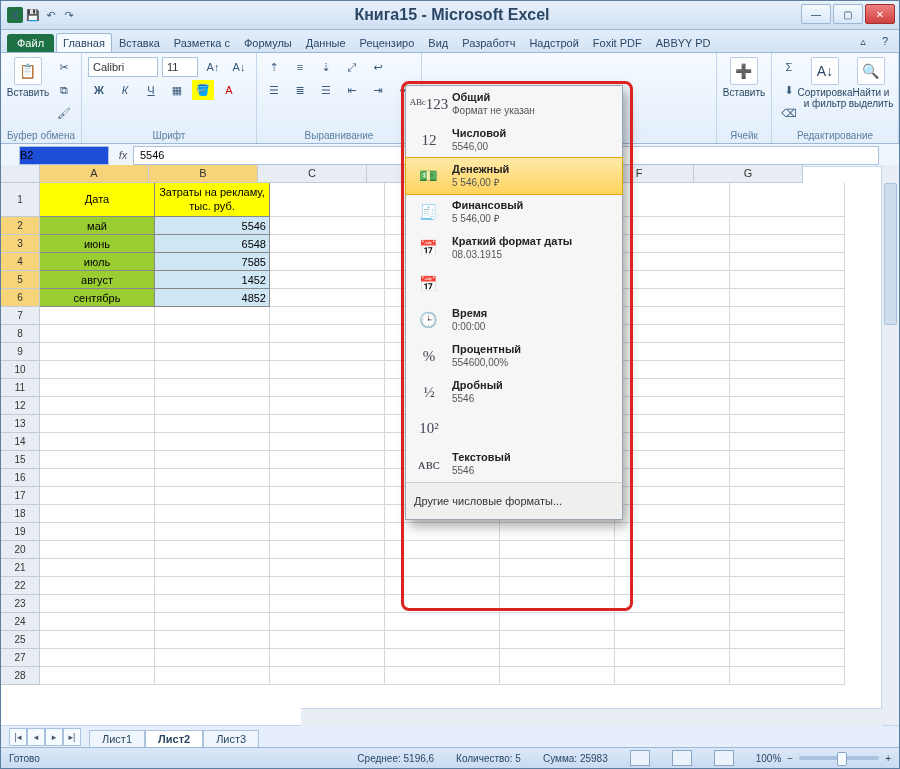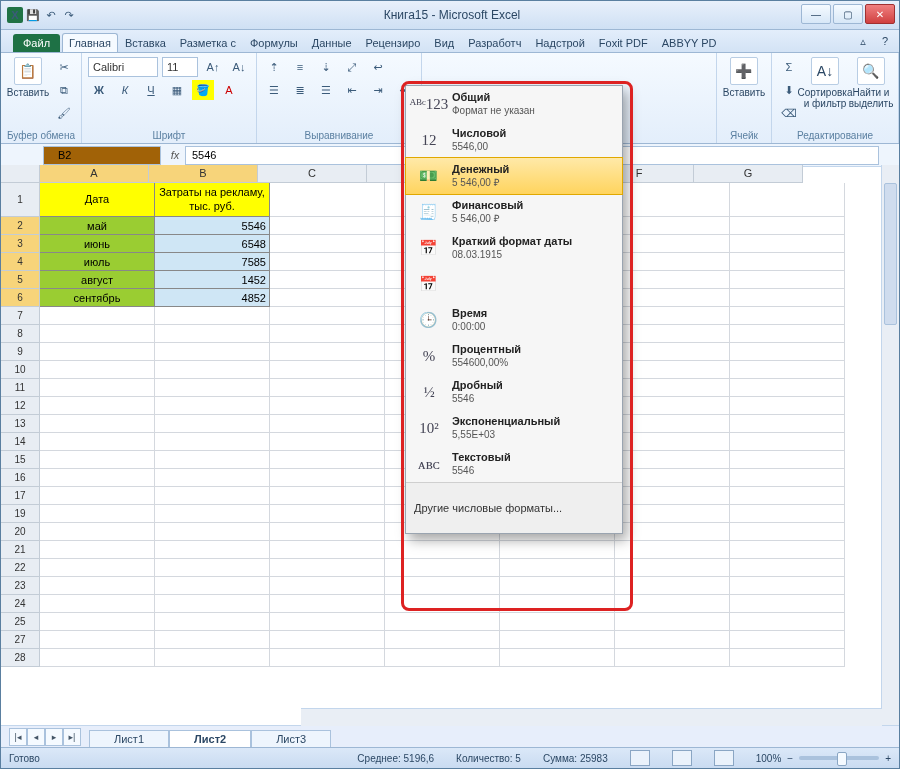--- a/index.html
+++ b/index.html
@@ -3,45 +3,45 @@
 <meta charset="utf-8">
 <style>
   html,body{margin:0;padding:0;font-family:"Segoe UI",Tahoma,sans-serif;font-size:11px;background:#fff;color:#000;}
   .win{width:900px;height:769px;border:1px solid #5a7fa0;box-sizing:border-box;position:relative;background:#fff;overflow:hidden;}
   
   .titlebar{height:28px;background:linear-gradient(#e8f0fb,#cfe0f4);display:flex;align-items:center;position:relative;border-bottom:1px solid #9db7d4;}
   .tb-left{display:flex;align-items:center;gap:2px;padding-left:6px;}
   .ico{width:16px;height:16px;display:inline-flex;align-items:center;justify-content:center;font-size:11px;}
   .excel-ico{background:#207245;color:#fff;font-weight:bold;border-radius:2px;}
   .qat .ico{color:#3b5b7a;}
-  .tb-title{position:absolute;left:4px;right:0;text-align:center;font-size:12px;color:#2b4764;pointer-events:none;}
+  .tb-title{position:absolute;left:4px;right:0;text-align:center;font-size:16px;color:#2b4764;pointer-events:none;font-weight:bold;}
   .tb-right{position:absolute;right:4px;top:3px;display:flex;gap:2px;}
   .winbtn{width:28px;height:18px;border:1px solid #9db7d4;background:linear-gradient(#f5faff,#d7e7f7);border-radius:2px;display:flex;align-items:center;justify-content:center;font-size:10px;color:#2b4764;}
   .winbtn.close{background:linear-gradient(#f08080,#d04040);color:#fff;border-color:#a03030;}
   
-  .tabs{height:22px;background:linear-gradient(#e3eefb,#d3e3f5);display:flex;align-items:flex-end;padding-left:12px;border-bottom:1px solid #9db7d4;position:relative;}
+  .tabs{height:22px;background:linear-gradient(#e3eefb,#d3e3f5);display:flex;align-items:flex-end;padding-left:6px;border-bottom:1px solid #9db7d4;position:relative;}
   .filetab{background:#1e7145;color:#fff;padding:3px 10px;border-radius:3px 3px 0 0;font-size:11px;margin-right:2px;}
   .rtab{padding:3px 6px;font-size:11px;color:#2b4764;border:1px solid transparent;border-bottom:none;cursor:default;}
   .rtab.active{background:#f5faff;border-color:#9db7d4;border-radius:3px 3px 0 0;}
   .tabs-right{position:absolute;right:6px;top:3px;display:flex;gap:6px;color:#2b4764;}
   
   .ribbon{height:90px;background:linear-gradient(#f5faff,#e3eefb);border-bottom:1px solid #9db7d4;display:flex;position:relative;}
   .rgroup{border-right:1px solid #c3d6ec;padding:4px 6px 2px 6px;display:flex;flex-direction:column;justify-content:space-between;}
   .rgroup .glabel{font-size:10px;color:#5a7fa0;text-align:center;margin-top:2px;}
   .gbody{display:flex;gap:4px;align-items:flex-start;flex:1;}
   .bigbtn{display:flex;flex-direction:column;align-items:center;width:42px;gap:2px;color:#2b4764;}
   .bigbtn .bicon{width:26px;height:26px;border:1px solid #b8cde4;background:#fff;border-radius:2px;display:flex;align-items:center;justify-content:center;font-size:14px;}
   .bigbtn .blabel{font-size:10px;text-align:center;line-height:1.1;}
   .minicol{display:flex;flex-direction:column;gap:3px;}
   .mini{width:20px;height:18px;border:1px solid transparent;display:flex;align-items:center;justify-content:center;color:#3b5b7a;font-size:11px;}
   .fontbox{border:1px solid #aac2dd;background:#fff;height:18px;padding:0 4px;display:flex;align-items:center;font-size:11px;color:#333;min-width:60px;}
   .row{display:flex;gap:4px;align-items:center;}
   
   .fbar{height:22px;border-bottom:1px solid #c3d6ec;display:flex;align-items:center;background:#eef5fd;}
-  .namebox{width:88px;border:1px solid #aac2dd;background:#a16207;margin:0 4px 0 42px;height:17px;display:flex;align-items:center;padding:0 14px;font-size:11px;}
+  .namebox{width:88px;border:1px solid #aac2dd;background:#1d4ed8;margin:0 4px 0 18px;height:17px;display:flex;align-items:center;padding:0 0;font-size:11px;}
   .fx{width:20px;text-align:center;color:#555;font-style:italic;}
   .finput{flex:1;border:1px solid #aac2dd;background:#fff;height:17px;margin-right:20px;padding:0 6px;font-size:11px;display:flex;align-items:center;}
   
   .gridwrap{position:absolute;top:164px;left:0;right:0;bottom:42px;overflow:hidden;}
   .colhdr{display:flex;height:18px;}
   .corner{width:38px;border:1px solid #c3ccd6;background:#e8edf3;border-left:none;border-top:none;}
   .ch{width:108px;border:1px solid #c3ccd6;border-left:none;border-top:none;background:#e8edf3;text-align:center;font-size:11px;color:#333;line-height:17px;}
   .ch.sel{background:#f7d47a;}
   .rows{}
   .gr{display:flex;height:18px;}
@@ -53,27 +53,27 @@
   .acell{background:#9acd32;justify-content:center;border-color:#888;}
   .bcell{background:#cfe6f5;justify-content:flex-end;border-color:#888;}
   
   .nf-pop{position:absolute;left:404px;top:84px;width:216px;background:#f6f6f6;border:1px solid #9aa4b0;box-shadow:4px 6px 12px rgba(0,0,0,.35);}
   .nf-item{display:flex;align-items:center;gap:8px;padding:4px 8px;border-bottom:0;}
   .nf-item.sel{background:linear-gradient(#ffe9a8,#ffd45e);border:1px solid #e0a800;margin:-1px;}
   .nf-ico{width:30px;height:28px;display:flex;align-items:center;justify-content:center;font-size:15px;color:#445;font-family:Georgia,serif;}
   .nf-txt{display:flex;flex-direction:column;line-height:1.25;}
   .nf-name{font-size:11px;color:#222;font-weight:bold;}
   .nf-sub{font-size:10px;color:#555;}
-  .nf-foot{border-top:1px solid #cfcfcf;padding:19px 8px;font-size:11px;color:#333;background:#efefef;}
+  .nf-foot{border-top:1px solid #cfcfcf;padding:12px 8px;font-size:11px;color:#333;background:#efefef;}
   .nf-border{position:absolute;left:400px;top:80px;width:226px;height:524px;border:3px solid #d22;border-radius:8px;pointer-events:none;}
   
   .sheettabs{position:absolute;left:0;right:0;bottom:20px;height:22px;background:#e7eefb;border-top:1px solid #c3d6ec;display:flex;align-items:center;padding-left:8px;gap:0;}
   .navset{display:flex;gap:0;margin-right:8px;}
   .navset span{width:16px;height:16px;border:1px solid #aac2dd;background:#f5faff;display:flex;align-items:center;justify-content:center;font-size:9px;color:#456;}
-  .stab{padding:2px 24px;border:1px solid #aac2dd;border-bottom:none;background:#eef5fd;font-size:11px;color:#2b4764;position:relative;top:1px;}
+  .stab{padding:2px 12px;border:1px solid #aac2dd;border-bottom:none;background:#eef5fd;font-size:11px;color:#2b4764;position:relative;top:1px;}
   .stab.active{background:#fff;font-weight:bold;}
   
   .status{position:absolute;left:0;right:0;bottom:0;height:20px;background:linear-gradient(#dbe8f8,#c9dbf1);border-top:1px solid #9db7d4;display:flex;align-items:center;font-size:10px;color:#2b4764;padding:0 8px;gap:22px;}
   .status .sp{flex:1;}
   .viewbtn{width:18px;height:14px;border:1px solid #8aa6c4;background:#eaf2fb;}
   .zoom{display:flex;align-items:center;gap:6px;}
   .zslider{width:80px;height:4px;background:#aac2dd;position:relative;border-radius:2px;}
   .zslider::after{content:"";position:absolute;left:38px;top:-4px;width:8px;height:12px;background:#f5faff;border:1px solid #8aa6c4;border-radius:2px;}
   .scroll-v{position:absolute;right:0;top:164px;bottom:42px;width:17px;background:#e9eef5;border-left:1px solid #c3d6ec;}
   .scroll-v .thumb{position:absolute;left:2px;right:2px;top:18px;height:140px;background:#cfdcee;border:1px solid #aac2dd;border-radius:2px;}
@@ -402,20 +402,30 @@
             <div class="rh">17</div>
             <div class="cell"></div>
             <div class="cell"></div>
             <div class="cell"></div>
             <div class="cell"></div>
             <div class="cell"></div>
             <div class="cell"></div>
             <div class="cell"></div>
           </div>
           <div class="gr">
+            <div class="rh">18</div>
+            <div class="cell"></div>
+            <div class="cell"></div>
+            <div class="cell"></div>
+            <div class="cell"></div>
+            <div class="cell"></div>
+            <div class="cell"></div>
+            <div class="cell"></div>
+          </div>
+          <div class="gr">
             <div class="rh">19</div>
             <div class="cell"></div>
             <div class="cell"></div>
             <div class="cell"></div>
             <div class="cell"></div>
             <div class="cell"></div>
             <div class="cell"></div>
             <div class="cell"></div>
           </div>
           <div class="gr">
@@ -561,24 +571,20 @@
       </div>
       <div class="nf-item">
         <div class="nf-ico">½</div>
         <div class="nf-txt">
           <span class="nf-name">Дробный</span>
           <span class="nf-sub">5546</span>
         </div>
       </div>
       <div class="nf-item">
         <div class="nf-ico">10²</div>
-        <div class="nf-txt">
-          <span class="nf-name">Экспоненциальный</span>
-          <span class="nf-sub">5,55E+03</span>
-        </div>
       </div>
       <div class="nf-item">
         <div class="nf-ico">ᴀʙᴄ</div>
         <div class="nf-txt">
           <span class="nf-name">Текстовый</span>
           <span class="nf-sub">5546</span>
         </div>
       </div>
       <div class="nf-foot">Другие числовые форматы...</div>
     </div>

